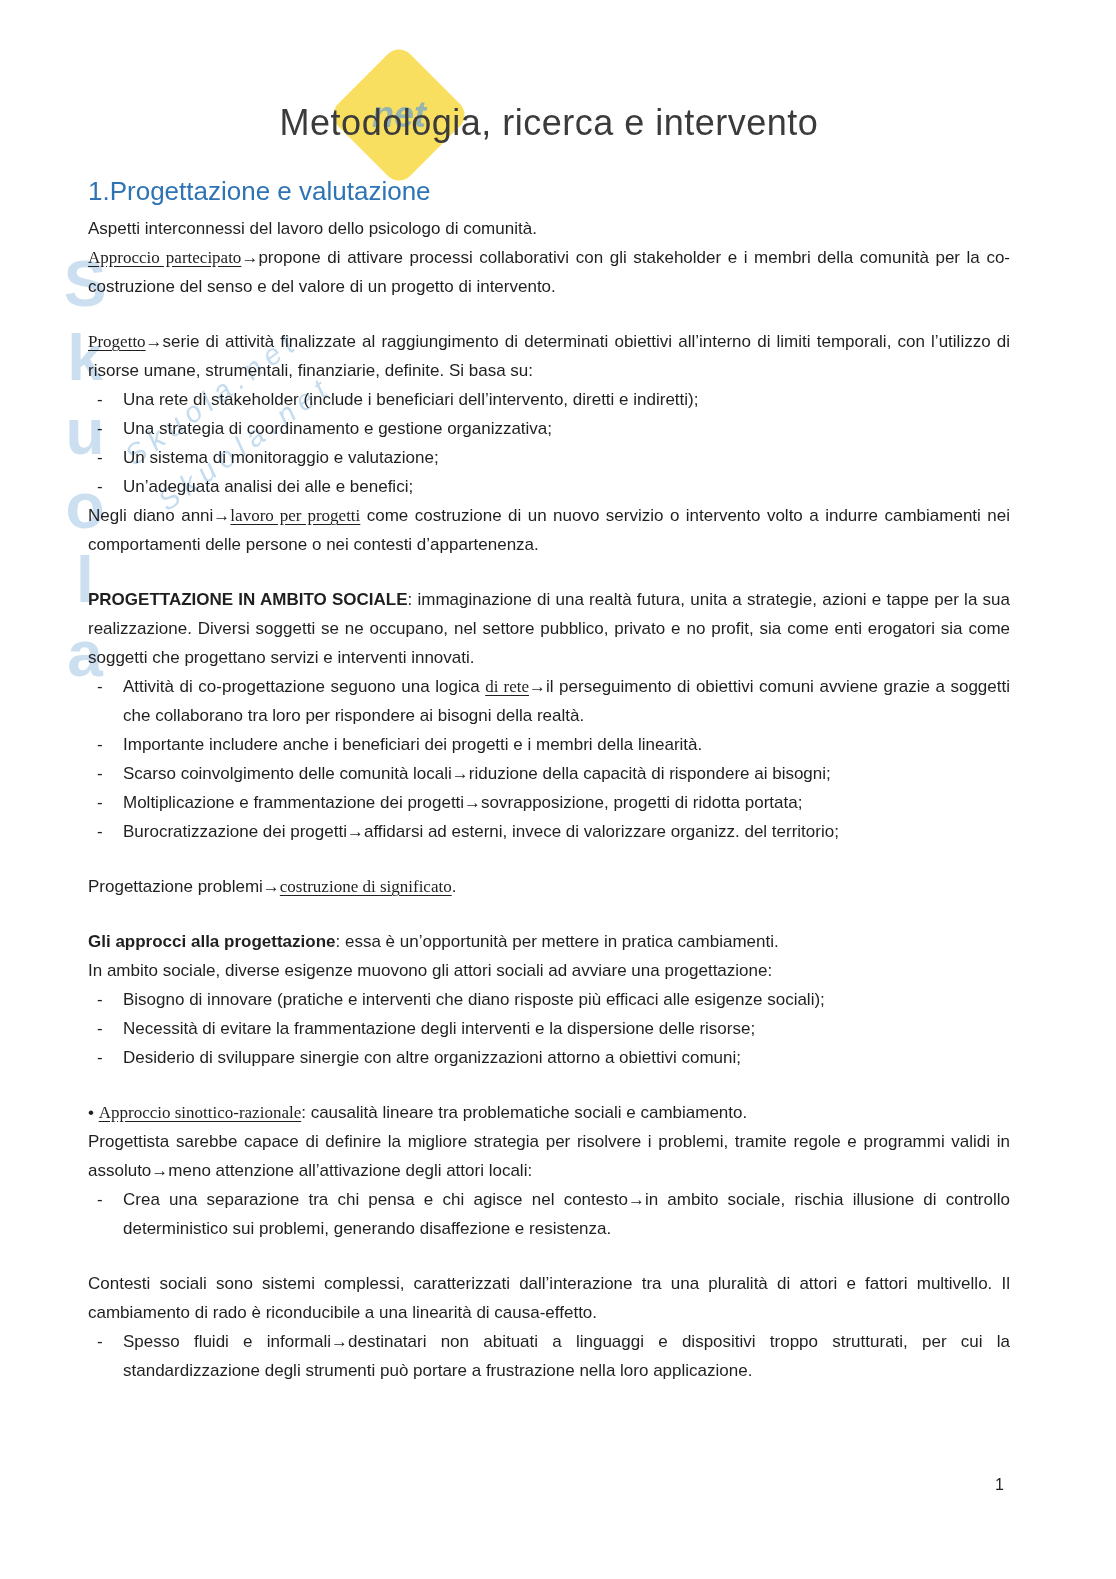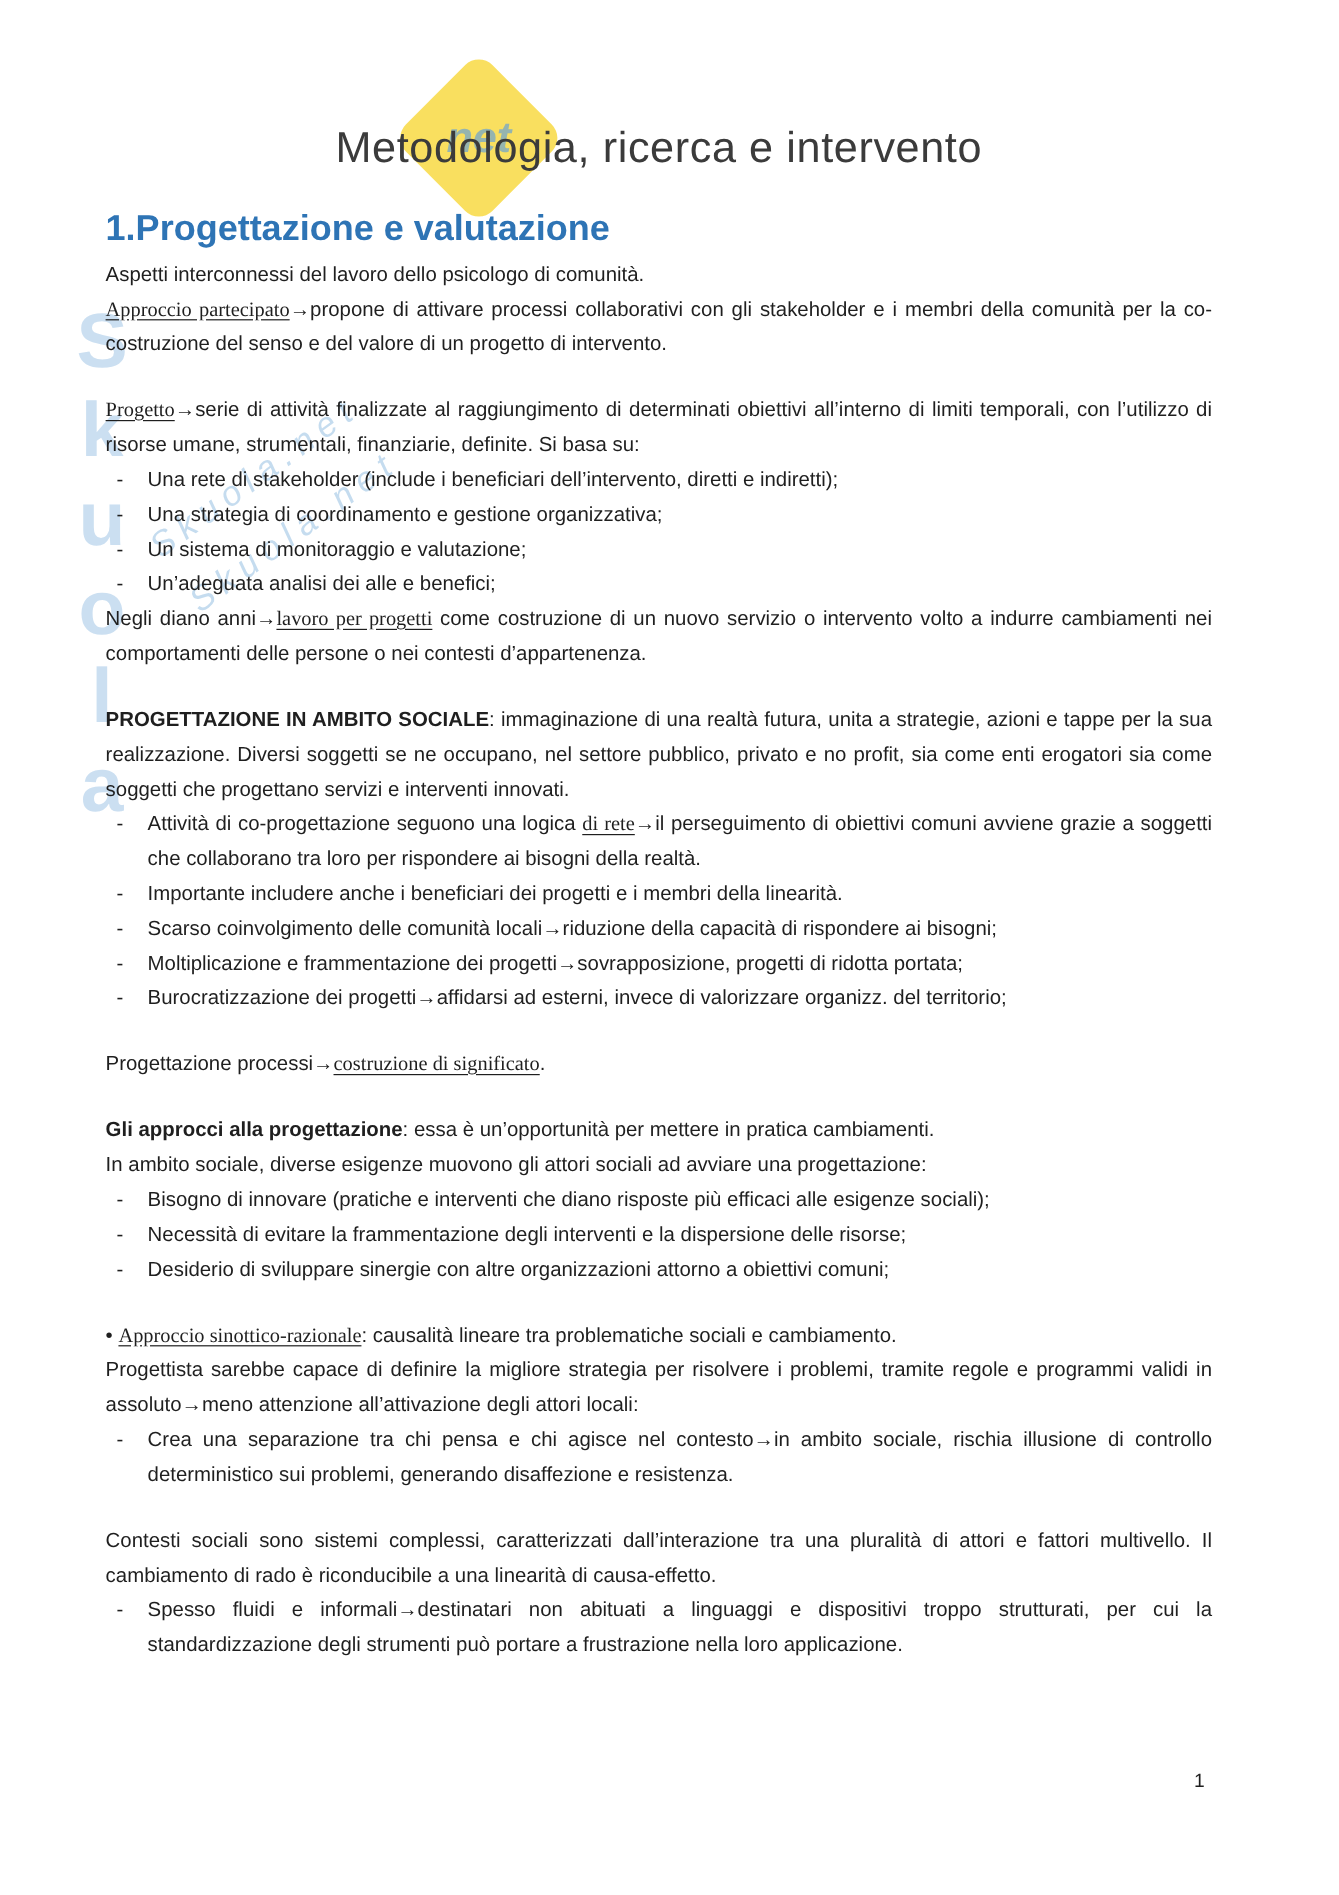--- a/index.html
+++ b/index.html
@@ -42,21 +42,21 @@
 
   
   .content { position: absolute; left: 88px; right: 106px; top: 0; z-index: 1; }
   .doc-title {
     margin: 100px 0 0 0;
     font-size: 36px; font-weight: normal; letter-spacing: 0.5px;
     color: #3b3b3b; text-align: center; line-height: 46px;
   }
   .section-heading {
     margin: 28px 0 6px 0;
-    font-size: 30px; font-weight: bold;
+    font-size: 26px; font-weight: normal;
     color: var(--heading-blue, #2e74b5); line-height: 34px;
   }
   .doc-body { font-size: 17px; line-height: 29px; }
   .p { margin: 0; text-align: justify; }
   .gap { margin-top: 26px; }
   .dash-list { margin: 0; }
   .li { position: relative; padding-left: 35px; }
   .li-marker { position: absolute; left: 9px; top: 0; }
   .li-body { text-align: justify; }
   .b { font-weight: bold; }
@@ -127,21 +127,21 @@
           </div>
           <div class="li">
             <span class="li-marker">-</span>
             <div class="li-body"><span>Moltiplicazione e frammentazione dei progetti→sovrapposizione, progetti di ridotta portata;</span></div>
           </div>
           <div class="li">
             <span class="li-marker">-</span>
             <div class="li-body"><span>Burocratizzazione dei progetti→affidarsi ad esterni, invece di valorizzare organizz. del territorio;</span></div>
           </div>
         </div>
-        <div class="p gap"><span>Progettazione processi→</span><span class="u">costruzione di significato</span><span>.</span></div>
+        <div class="p gap"><span>Progettazione problemi→</span><span class="u">costruzione di significato</span><span>.</span></div>
         <div class="p gap"><span class="b">Gli approcci alla progettazione</span><span>: essa è un’opportunità per mettere in pratica cambiamenti.</span></div>
         <div class="p"><span>In ambito sociale, diverse esigenze muovono gli attori sociali ad avviare una progettazione:</span></div>
         <div class="dash-list">
           <div class="li">
             <span class="li-marker">-</span>
             <div class="li-body"><span>Bisogno di innovare (pratiche e interventi che diano risposte più efficaci alle esigenze sociali);</span></div>
           </div>
           <div class="li">
             <span class="li-marker">-</span>
             <div class="li-body"><span>Necessità di evitare la frammentazione degli interventi e la dispersione delle risorse;</span></div>

